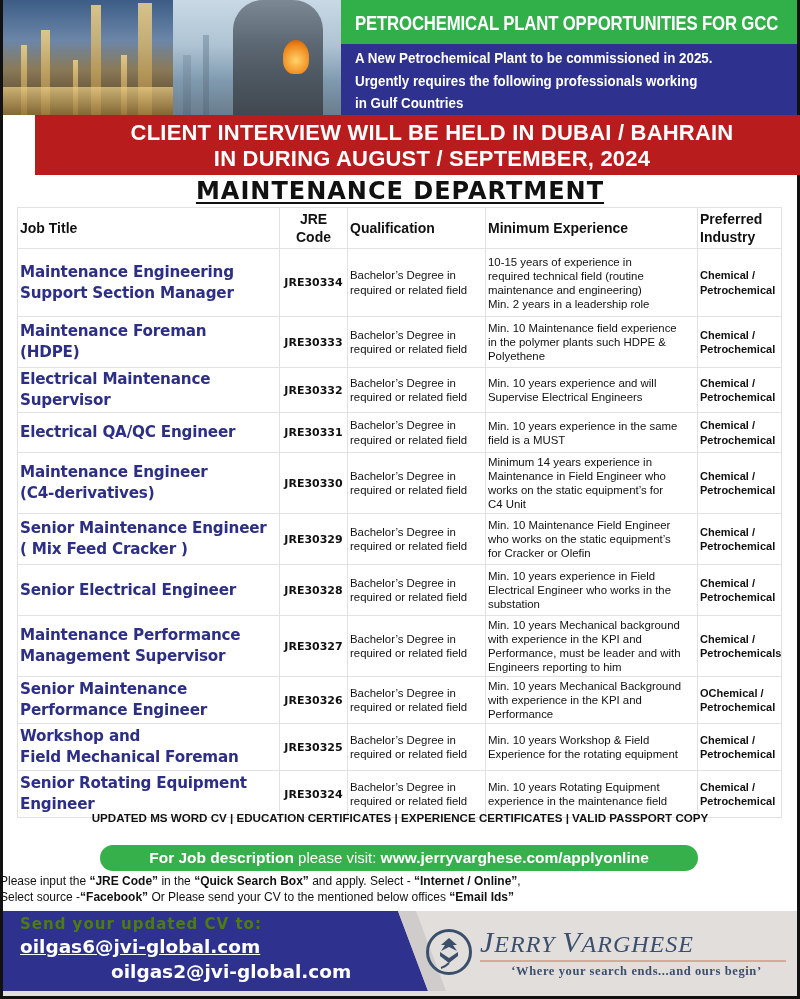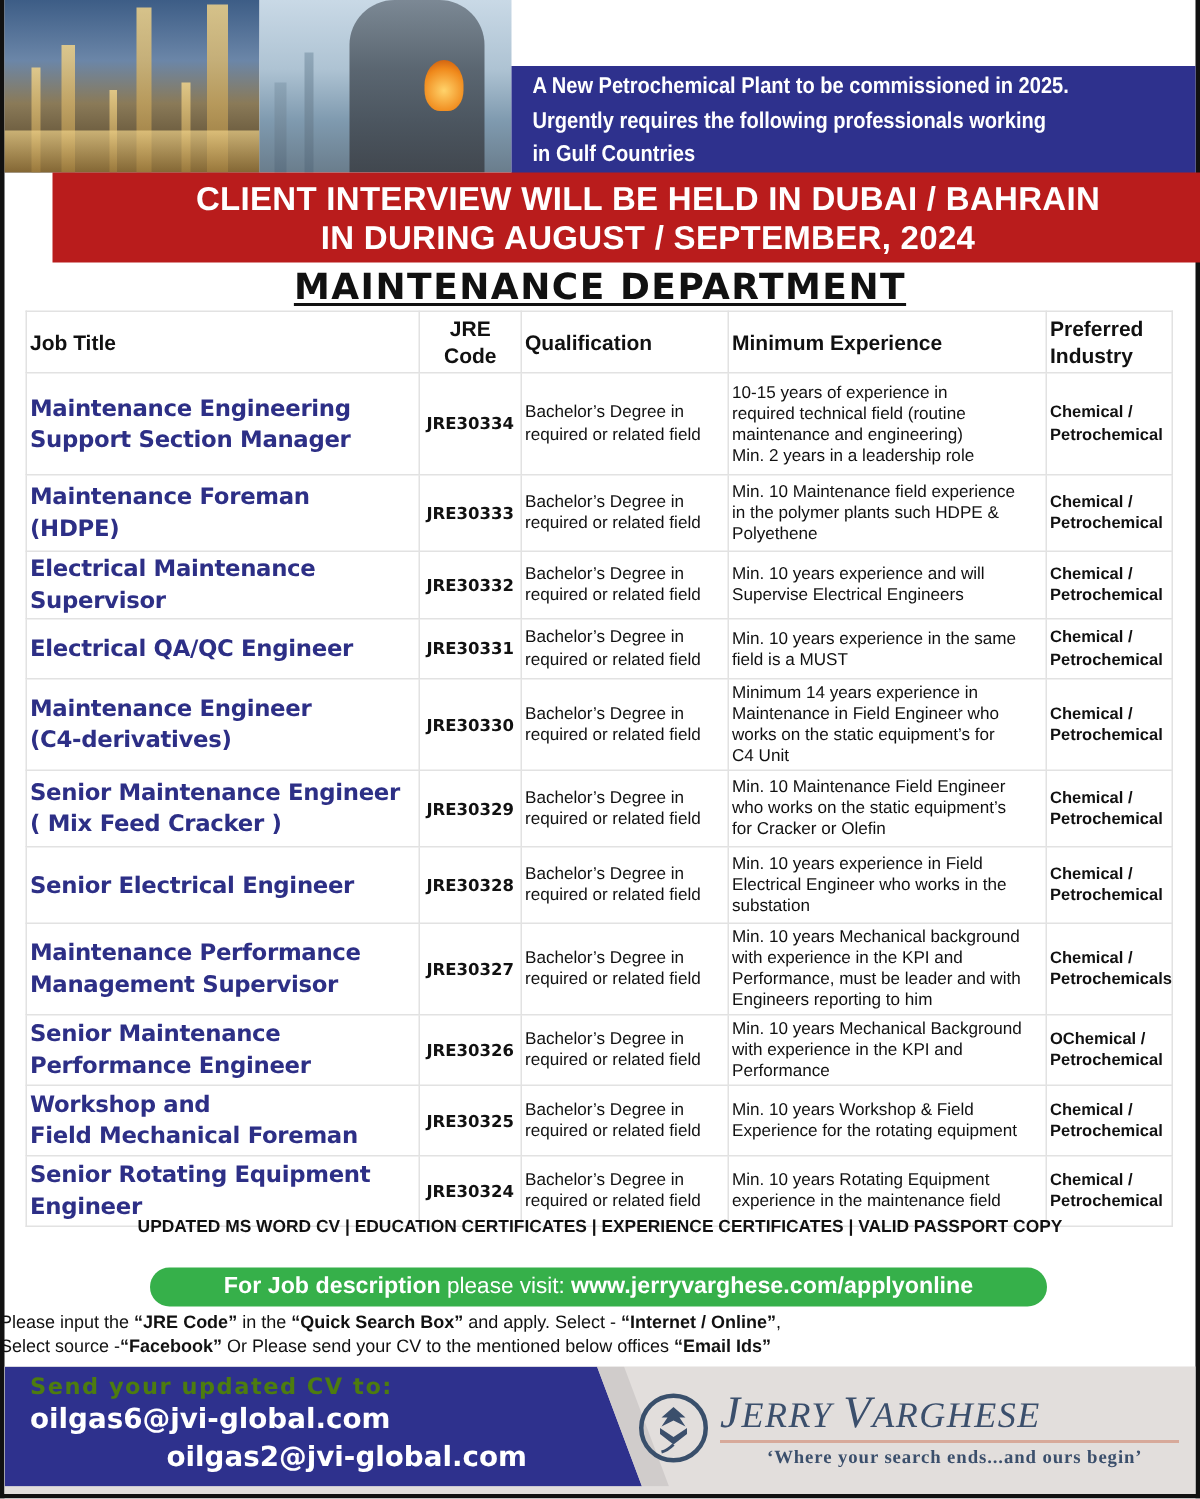--- a/index.html
+++ b/index.html
@@ -58,21 +58,21 @@
   .instr { position: absolute; left: 0; top: 874px; width: 800px; text-align: left; font-size: 12px; line-height: 15.5px; color: #111; }
   .instr b { font-weight: bold; }
 
   
   .bottom { position: absolute; left: 3px; top: 911px; width: 794px; height: 85px; background: #e2dedc; }
   .blue-slant { position: absolute; left: 0; top: 0; width: 425px; height: 80px; background: #2e318d;
     clip-path: polygon(0 0, 395px 0, 425px 80px, 0 80px); }
   .grey-slant { position: absolute; left: 395px; top: 0; width: 60px; height: 80px; background: #d0cccb;
     clip-path: polygon(0 0, 18px 0, 48px 80px, 30px 80px); }
   .send { position: absolute; left: 17px; top: 4px; color: #4d7c0f; font-family: "DejaVu Sans", sans-serif; font-weight: bold; font-size: 15px; letter-spacing: 1px; }
-  .email1 { position: absolute; left: 17px; top: 25px; color: #fff; font-family: "DejaVu Sans", sans-serif; font-weight: bold; font-size: 18.5px; }
+  .email1 { position: absolute; left: 17px; top: 25px; color: #fff; font-family: "DejaVu Sans", sans-serif; font-weight: bold; font-size: 18.5px; text-decoration: underline; }
   .email2 { position: absolute; left: 108px; top: 50px; color: #fff; font-family: "DejaVu Sans", sans-serif; font-weight: bold; font-size: 18.5px; }
   .logo { position: absolute; left: 420px; top: 12px; width: 370px; height: 60px; }
   .logo-mark { position: absolute; left: 3px; top: 6px; width: 46px; height: 46px; border: 3px solid #394f6b; border-radius: 50%; }
   .logo-mark svg { position: absolute; left: 6px; top: 4px; }
   .logo-name { position: absolute; left: 57px; top: 2px; font-family: "Liberation Serif", serif; font-size: 30px; color: #3b4f6c; letter-spacing: 1px; white-space: nowrap; font-style: italic; }
   .logo-name .sm { font-size: 24px; }
   .logo-rule { position: absolute; left: 57px; top: 37px; width: 306px; height: 2px; background: #d7a99a; }
   .logo-tag { position: absolute; left: 0; width: 370px; top: 41px; padding-left: 57px; text-align: center; font-family: "Liberation Serif", serif; font-size: 12.5px; color: #3b4f6c; letter-spacing: 0.6px; font-weight: bold; }
   .bottom-line { position: absolute; left: 0; top: 996px; width: 800px; height: 3px; background: #111; }
 </style>
@@ -89,20 +89,23 @@
     <div class="tower" style="left:88px;width:10px;height:110px;"></div>
     <div class="tower" style="left:118px;width:6px;height:60px;"></div>
     <div class="tower" style="left:135px;width:14px;height:112px;"></div>
     <div class="tower" style="left:0;width:170px;height:28px;opacity:.7;"></div>
   </div>
   <div class="hero-img2">
     <div class="tower" style="left:10px;width:8px;height:60px;"></div>
     <div class="tower" style="left:30px;width:6px;height:80px;"></div>
     <div class="person"></div>
     <div class="flame"></div>
+  </div>
+  <div class="hero-green">
+    <h1>PETROCHEMICAL PLANT OPPORTUNITIES FOR GCC</h1>
   </div>
   <div class="hero-blue">
     <p>
       <span>A New Petrochemical Plant to be commissioned in 2025.</span><br>
       <span>Urgently requires the following professionals working</span><br>
       <span>in Gulf Countries</span>
     </p>
   </div>
 </div>
 

